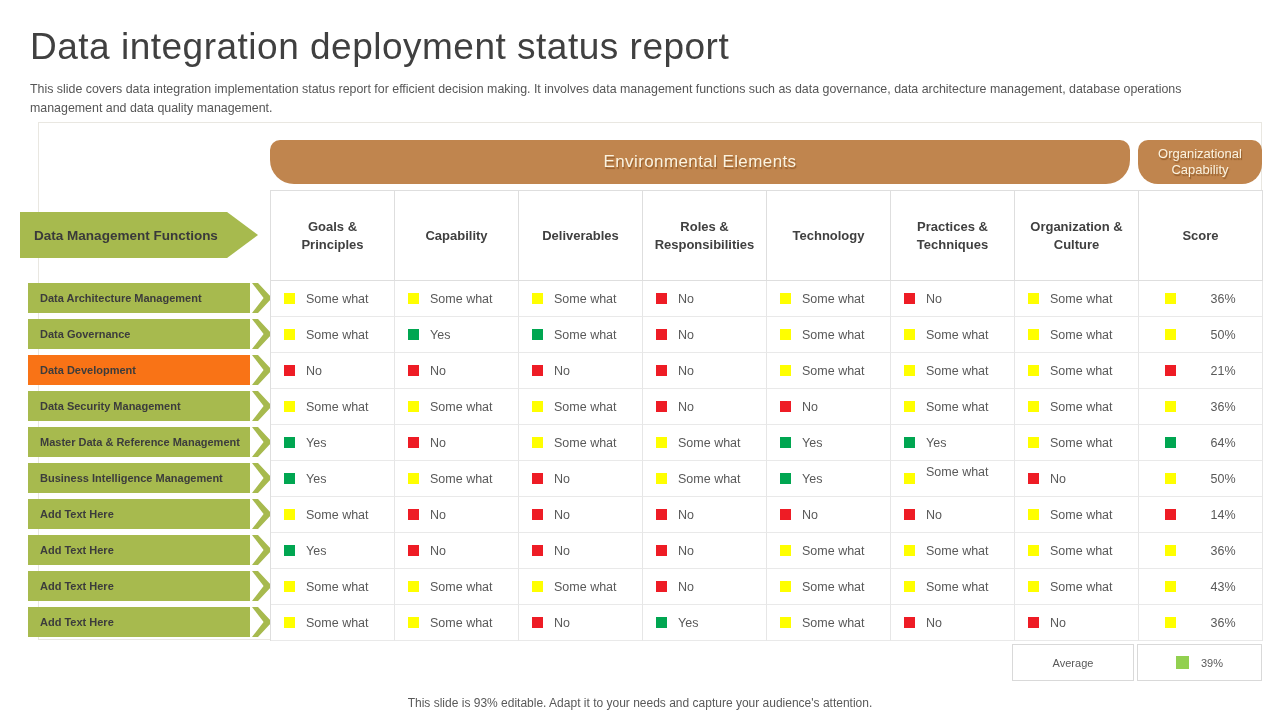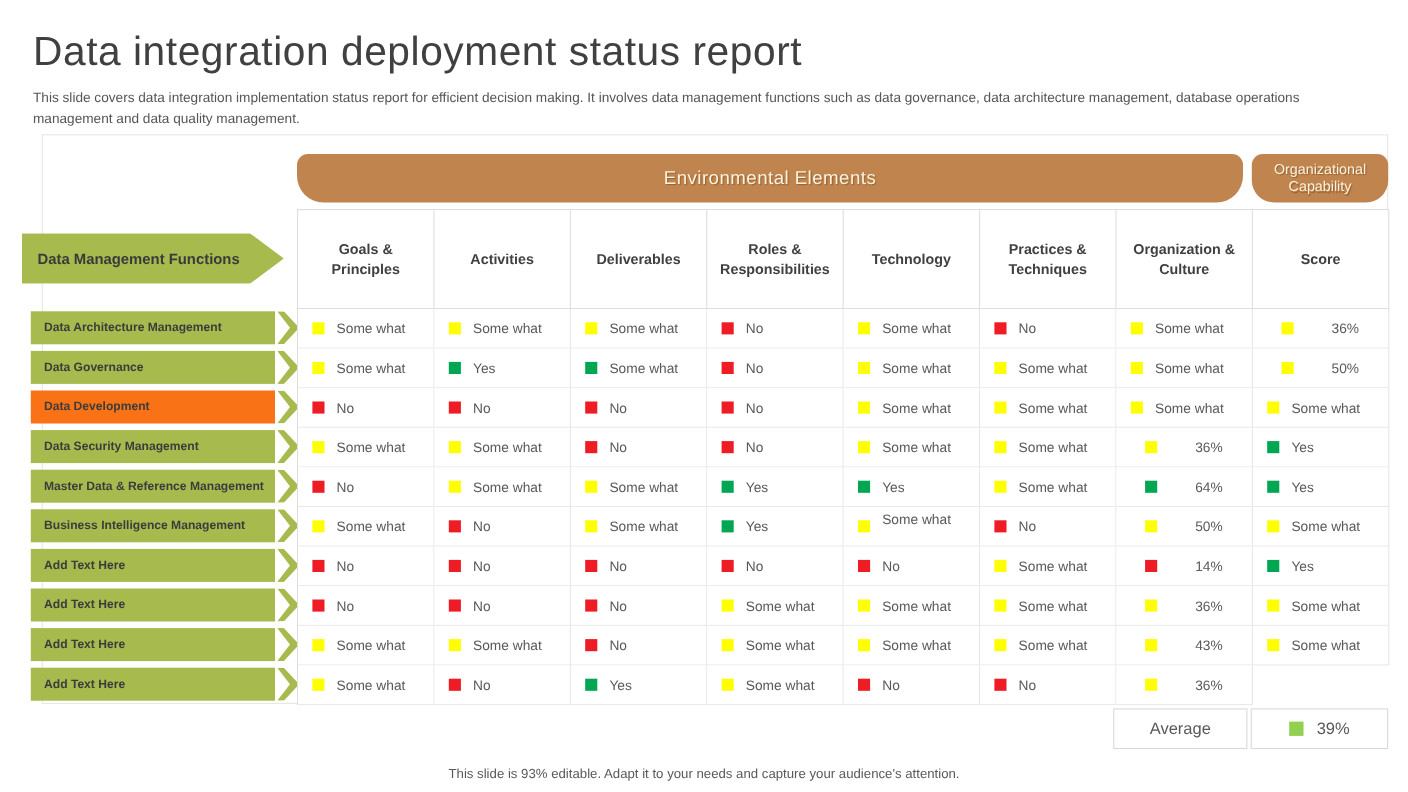--- a/index.html
+++ b/index.html
@@ -28,21 +28,21 @@
   .main-arrow{position:absolute;left:20px;top:212px;width:238px;height:46px;
               clip-path:polygon(0 0,87% 0,100% 50%,87% 100%,0 100%);
               display:flex;align-items:center;justify-content:center;padding-right:26px;box-sizing:border-box;
               font-weight:bold;font-size:13.5px;color:#3a3a3a;}
   .row-arrow{position:absolute;left:28px;height:30px;display:flex;align-items:stretch;}
   .ra-body{display:flex;align-items:center;padding-left:12px;font-weight:bold;font-size:11px;color:#3c3c3c;
            width:222px;box-sizing:border-box;white-space:nowrap;}
   .ra-head{width:20px;margin-left:2px;clip-path:polygon(0 0,30% 0,100% 50%,30% 100%,0 100%,58% 50%);}
 
   .avg-box{position:absolute;top:644px;height:37px;border:1px solid #d9d9d9;box-sizing:border-box;background:#fff;
-           display:flex;align-items:center;justify-content:center;font-size:15px;color:#595959;gap:12px;}
+           display:flex;align-items:center;justify-content:center;font-size:11px;color:#595959;gap:12px;}
   .avg-box.label{left:1012px;width:122px;}
   .avg-box.value{left:1137px;width:125px;}
   .avg-sq{width:13px;height:13px;}
 
   .footer{position:absolute;left:0;right:0;top:696px;text-align:center;font-size:12px;color:#595959;}
 </style>
 </head>
 <body>
 
 <div class="slide">
@@ -94,21 +94,21 @@
         <div class="ra-head" style="background: rgb(167, 186, 78);"></div>
       </div>
       <div class="row-arrow" style="top: 607px;">
         <div class="ra-body" style="background: rgb(167, 186, 78);">Add Text Here</div>
         <div class="ra-head" style="background: rgb(167, 186, 78);"></div>
       </div>
     </div>
 
   <div class="grid" id="grid">
       <div class="hcell">Goals &amp; Principles</div>
-      <div class="hcell">Activities</div>
+      <div class="hcell">Capability</div>
       <div class="hcell">Deliverables</div>
       <div class="hcell">Roles &amp; Responsibilities</div>
       <div class="hcell">Technology</div>
       <div class="hcell">Practices &amp; Techniques</div>
       <div class="hcell">Organization &amp; Culture</div>
       <div class="hcell">Score</div>
       <div class="cell">
         <span class="sq" style="background: rgb(255, 255, 0);"></span>
         <span class="ct">Some what</span>
       </div>
@@ -193,20 +193,24 @@
         <span class="ct">Some what</span>
       </div>
       <div class="cell">
         <span class="sq" style="background: rgb(255, 255, 0);"></span>
         <span class="ct">Some what</span>
       </div>
       <div class="cell">
         <span class="sq" style="background: rgb(255, 255, 0);"></span>
         <span class="ct">Some what</span>
       </div>
+      <div class="cell score">
+        <span class="sq" style="background: rgb(238, 28, 37);"></span>
+        <span class="ct">21%</span>
+      </div>
       <div class="cell">
         <span class="sq" style="background: rgb(255, 255, 0);"></span>
         <span class="ct">Some what</span>
       </div>
       <div class="cell">
         <span class="sq" style="background: rgb(255, 255, 0);"></span>
         <span class="ct">Some what</span>
       </div>
       <div class="cell">
         <span class="sq" style="background: rgb(255, 255, 0);"></span>

